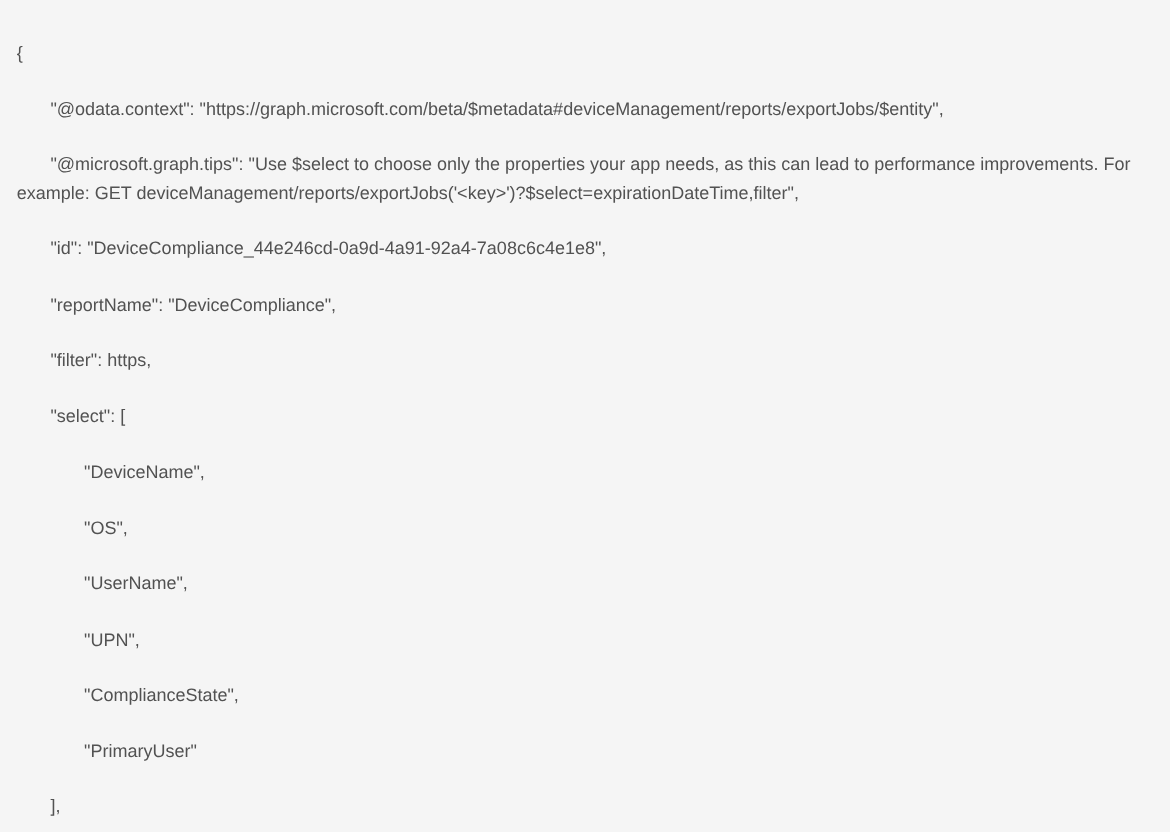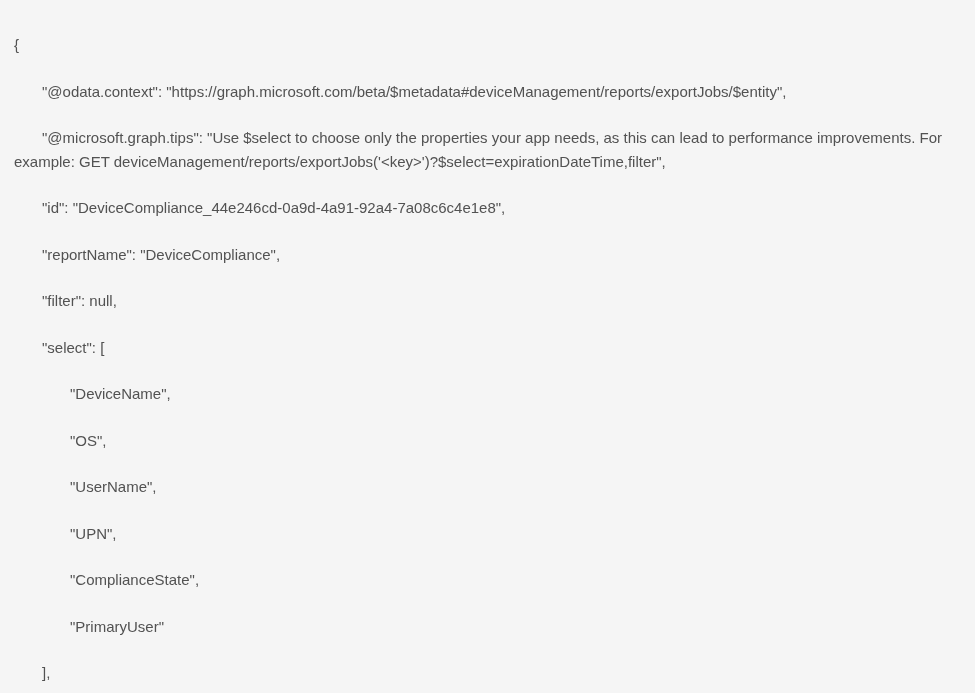--- a/index.html
+++ b/index.html
@@ -39,21 +39,21 @@
   </style>
 </head>
 <body>
 
 <div class="json-block">
 <span class="line brace">{</span>
 <span class="line indent1"><span>"@odata.context":</span> <span>"https://graph.microsoft.com/beta/$metadata#deviceManagement/reports/exportJobs/$entity",</span></span>
 <span class="line"><span class="indent1" style="display:inline-block;">"@microsoft.graph.tips":</span> <span>"Use $select to choose only the properties your app needs, as this can lead to performance improvements. For example: GET deviceManagement/reports/exportJobs('&lt;key&gt;')?$select=expirationDateTime,filter",</span></span>
 <span class="line indent1"><span>"id":</span> <span>"DeviceCompliance_44e246cd-0a9d-4a91-92a4-7a08c6c4e1e8",</span></span>
 <span class="line indent1"><span>"reportName":</span> <span>"DeviceCompliance",</span></span>
-<span class="line indent1"><span>"filter":</span> <span>null,</span></span>
+<span class="line indent1"><span>"filter":</span> <span>https,</span></span>
 <span class="line indent1"><span>"select":</span> <span>[</span></span>
 <span class="line indent2">"DeviceName",</span>
 <span class="line indent2">"OS",</span>
 <span class="line indent2">"UserName",</span>
 <span class="line indent2">"UPN",</span>
 <span class="line indent2">"ComplianceState",</span>
 <span class="line indent2">"PrimaryUser"</span>
 <span class="line indent1">],</span>
 
 

